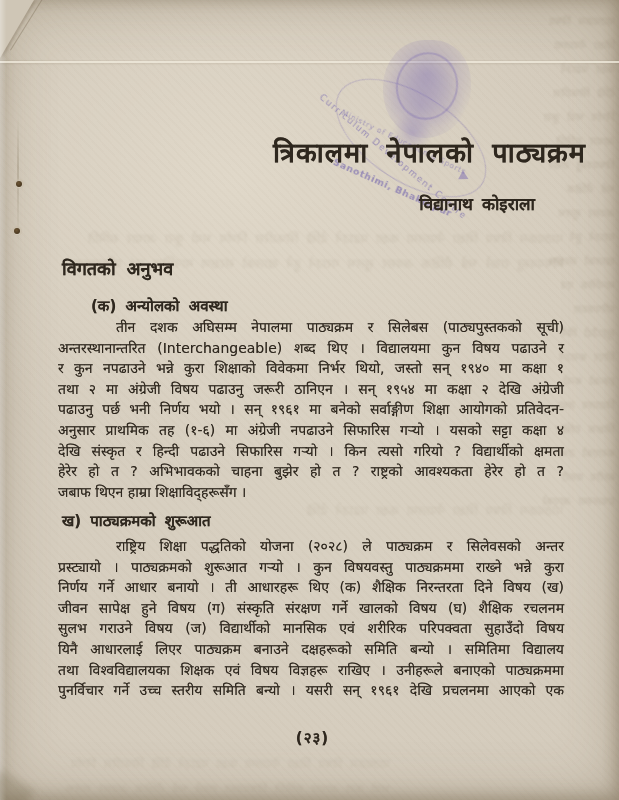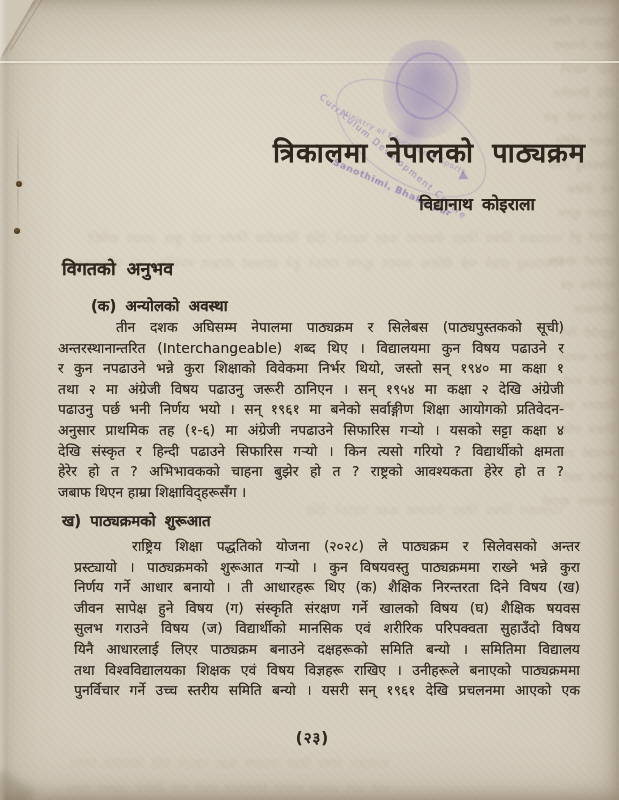--- a/index.html
+++ b/index.html
@@ -106,21 +106,21 @@
   .author{
     position:absolute;right:84px;top:192px;
     font-size:17px;font-weight:bold;word-spacing:3px;
   }
   .h-main{position:absolute;left:62px;top:256px;font-size:18px;font-weight:bold;word-spacing:5px;text-align:right;}
   .h-sub-a{position:absolute;left:62px;top:295px;font-size:15px;font-weight:bold;word-spacing:4px;margin-left:29px;}
   .h-sub-b{position:absolute;left:62px;top:510px;font-size:15px;font-weight:bold;word-spacing:4px;}
 
   .para{position:absolute;left:58px;width:506px;font-size:14px;line-height:20.6px;}
   .para1{top:317px;}
-  .para2{top:536px;margin-left:16px;}
+  .para2{top:536px;}
   .jline{text-align:justify;text-align-last:justify;word-spacing:1px;}
   .jlast{text-align:right;text-align-last:left;}
   .indent{padding-left:58px;}
 
   .page-num{
     position:absolute;left:0;top:727px;width:625px;text-align:center;
     font-size:15px;font-weight:bold;letter-spacing:1px;
   }
 </style>
 </head>
@@ -173,21 +173,21 @@
     <div class="jline">हेरेर हो त ? अभिभावकको चाहना बुझेर हो त ?  राष्ट्रको आवश्यकता हेरेर हो त ?</div>
     <div class="jlast">जबाफ थिएन हाम्रा शिक्षाविद्हरूसँग ।</div>
   </div>
 
   <div class="h-sub-b ink">ख) पाठ्यक्रमको शुरूआत</div>
 
   <div class="para para2 ink">
     <div class="jline indent">राष्ट्रिय शिक्षा पद्धतिको योजना (२०२८) ले पाठ्यक्रम र सिलेवसको अन्तर</div>
     <div class="jline">प्रस्ट्यायो । पाठ्यक्रमको शुरूआत गऱ्यो । कुन विषयवस्तु पाठ्यक्रममा राख्ने भन्ने कुरा</div>
     <div class="jline">निर्णय गर्ने आधार बनायो । ती आधारहरू थिए (क) शैक्षिक निरन्तरता दिने विषय (ख)</div>
-    <div class="jline">जीवन सापेक्ष हुने विषय (ग) संस्कृति संरक्षण गर्ने खालको विषय (घ) शैक्षिक षयवस</div>
+    <div class="jline">जीवन सापेक्ष हुने विषय (ग) संस्कृति संरक्षण गर्ने खालको विषय (घ) शैक्षिक रचलनम</div>
     <div class="jline">सुलभ गराउने विषय (ज) विद्यार्थीको मानसिक एवं शरीरिक परिपक्वता सुहाउँदो विषय</div>
     <div class="jline">यिनै आधारलाई लिएर पाठ्यक्रम बनाउने दक्षहरूको समिति बन्यो ।  समितिमा विद्यालय</div>
     <div class="jline">तथा विश्वविद्यालयका शिक्षक एवं विषय विज्ञहरू राखिए । उनीहरूले बनाएको पाठ्यक्रममा</div>
     <div class="jline">पुनर्विचार गर्ने उच्च स्तरीय समिति बन्यो ।  यसरी सन् १९६१ देखि प्रचलनमा आएको एक</div>
   </div>
 
   <div class="page-num ink">(२३)</div>
 
 </div>
 

